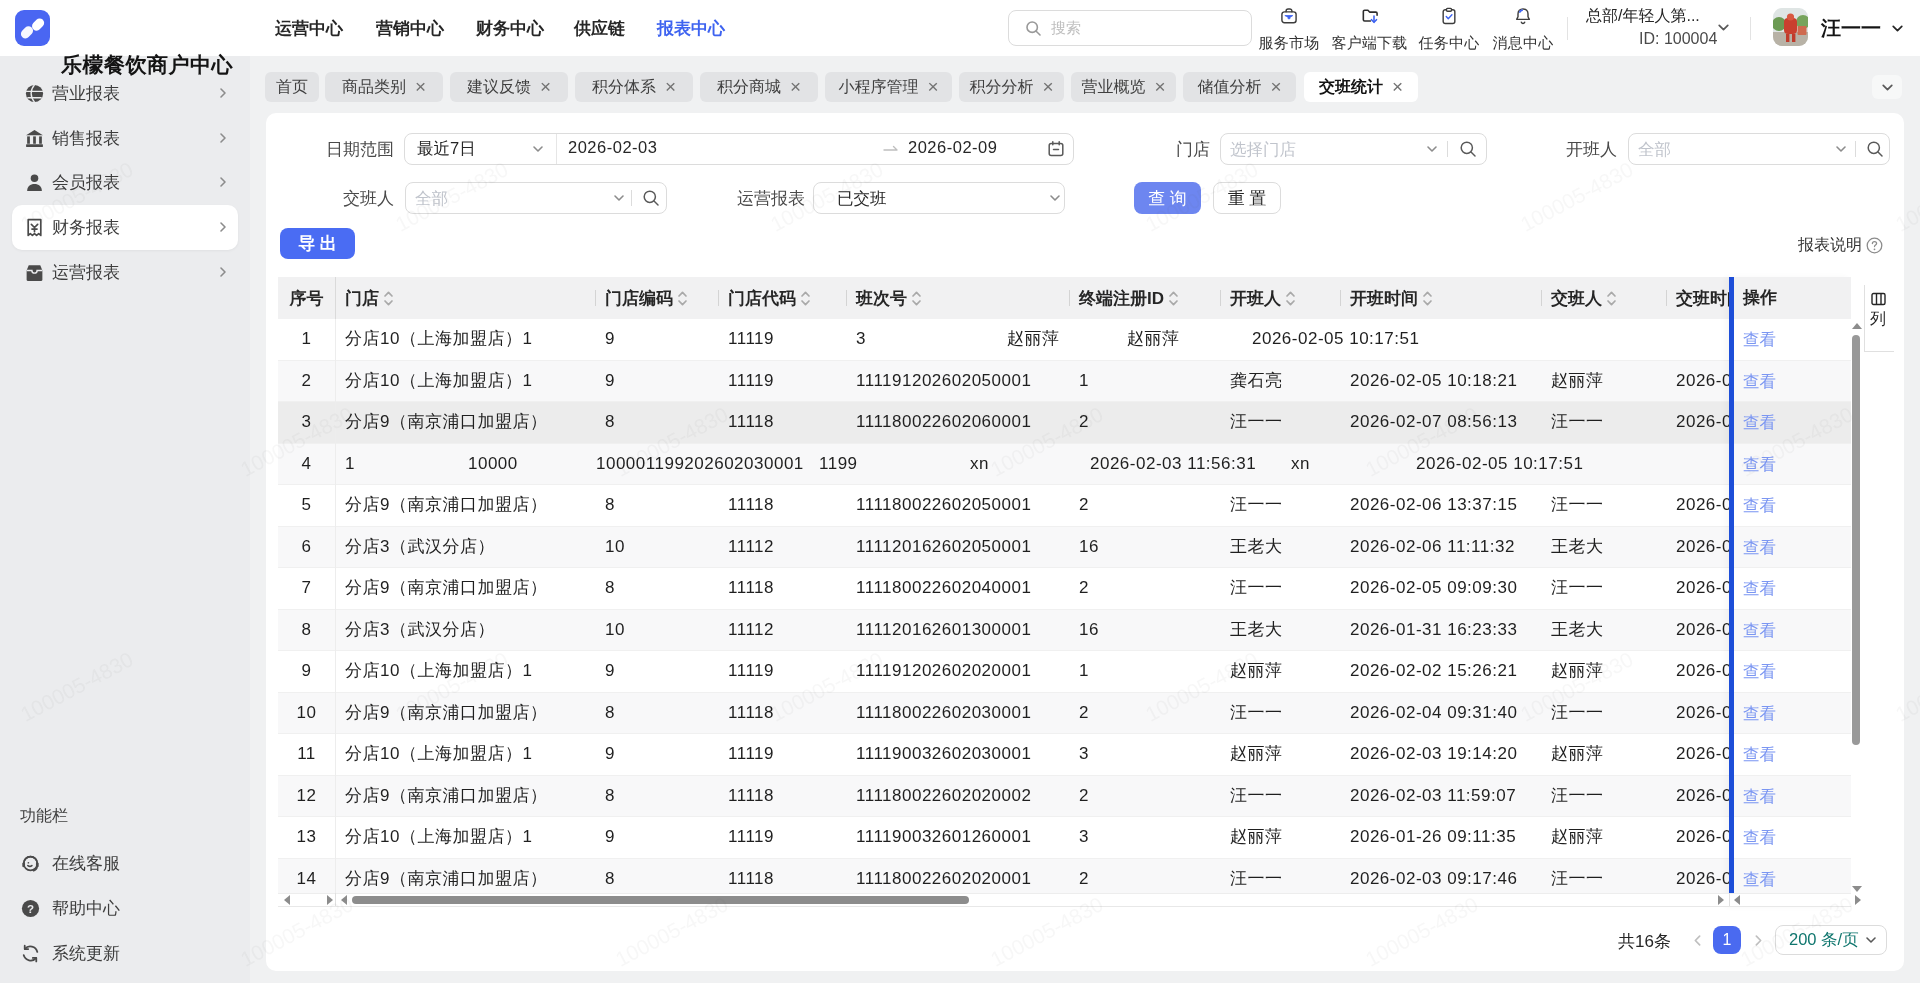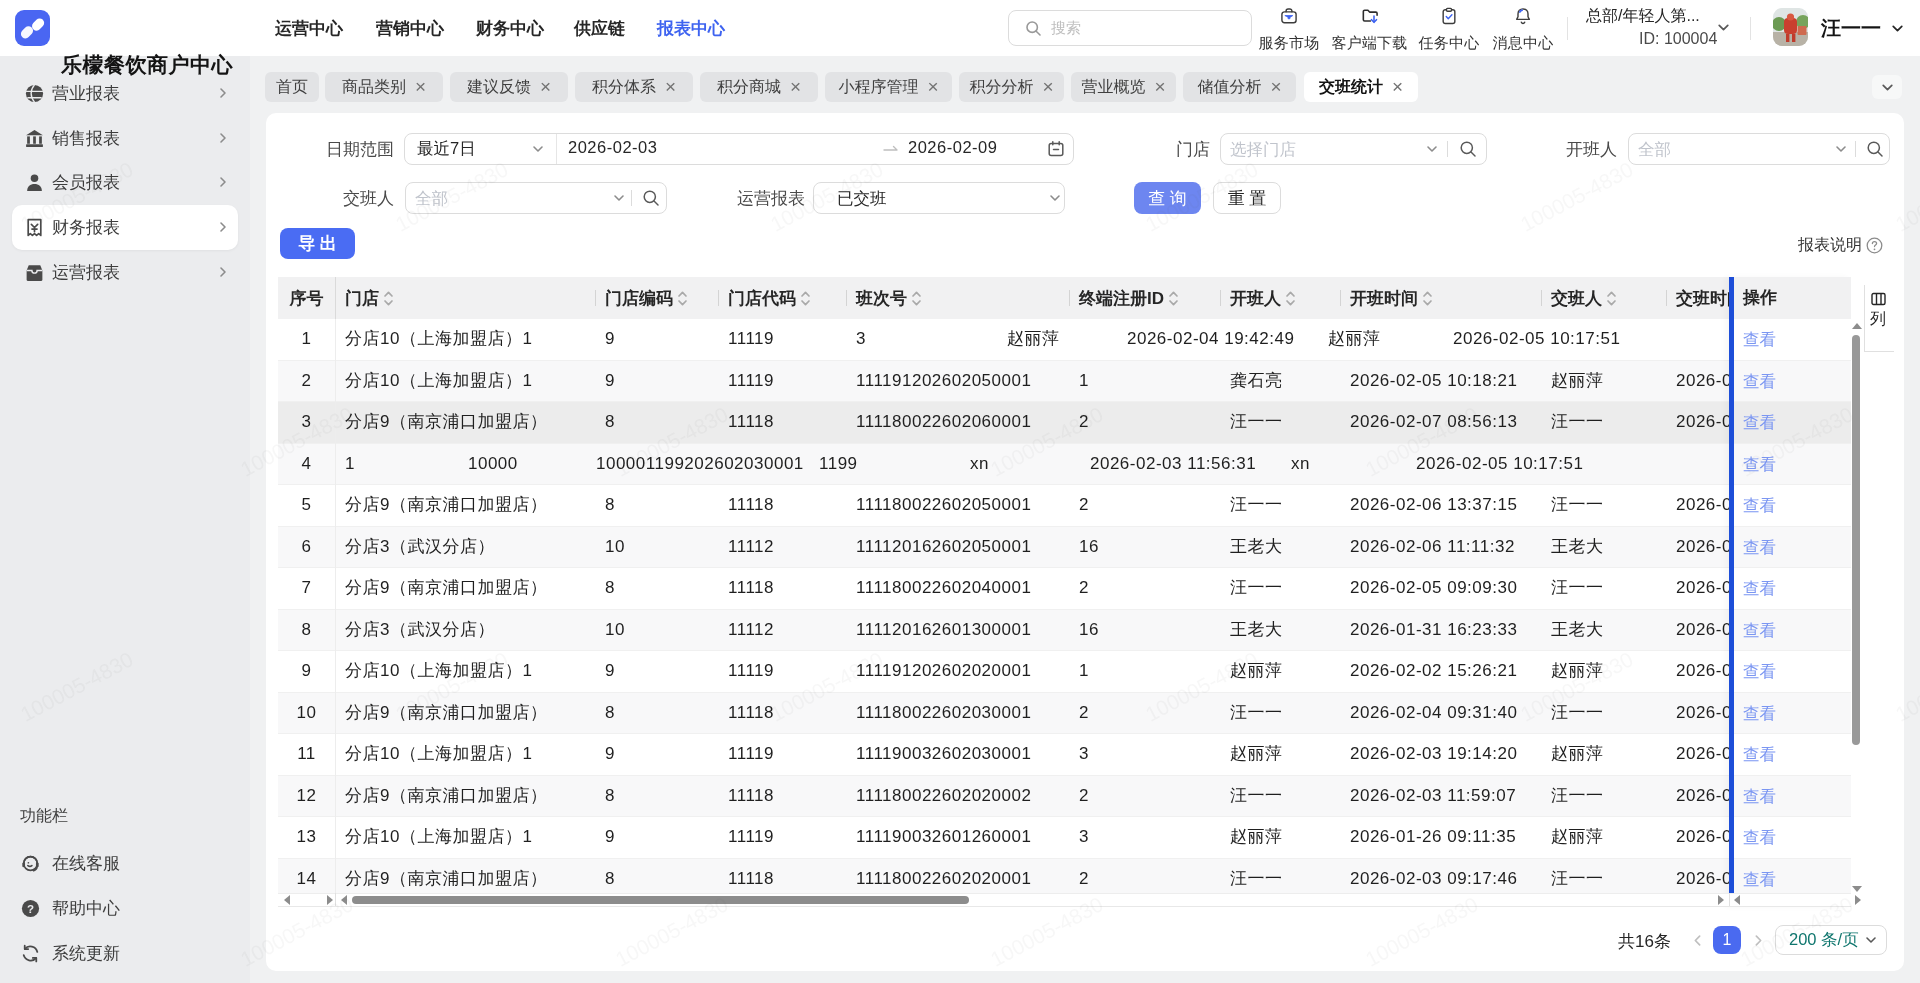--- a/index.html
+++ b/index.html
@@ -403,21 +403,20 @@
       </div>
     </div>
 <div style="width:1588px">
       <div class="tr">
         <div class="td center" style="width:57px">1</div>
         <div class="td" style="width:260px">分店10（上海加盟店）1</div>
         <div class="td" style="width:123px">9</div>
         <div class="td" style="width:128px">11119</div>
         <div class="td" style="width:151px">3</div>
         <div class="td" style="width:120px">赵丽萍</div>
-        <div class="td" style="width:201px">2026-02-04 19:42:49</div>
         <div class="td" style="width:125px">赵丽萍</div>
         <div class="td" style="width:200px">2026-02-05 10:17:51</div>
       </div>
       <div class="tr even">
         <div class="td center" style="width:57px">2</div>
         <div class="td" style="width:260px">分店10（上海加盟店）1</div>
         <div class="td" style="width:123px">9</div>
         <div class="td" style="width:128px">11119</div>
         <div class="td" style="width:223px">111191202602050001</div>
         <div class="td" style="width:151px">1</div>

